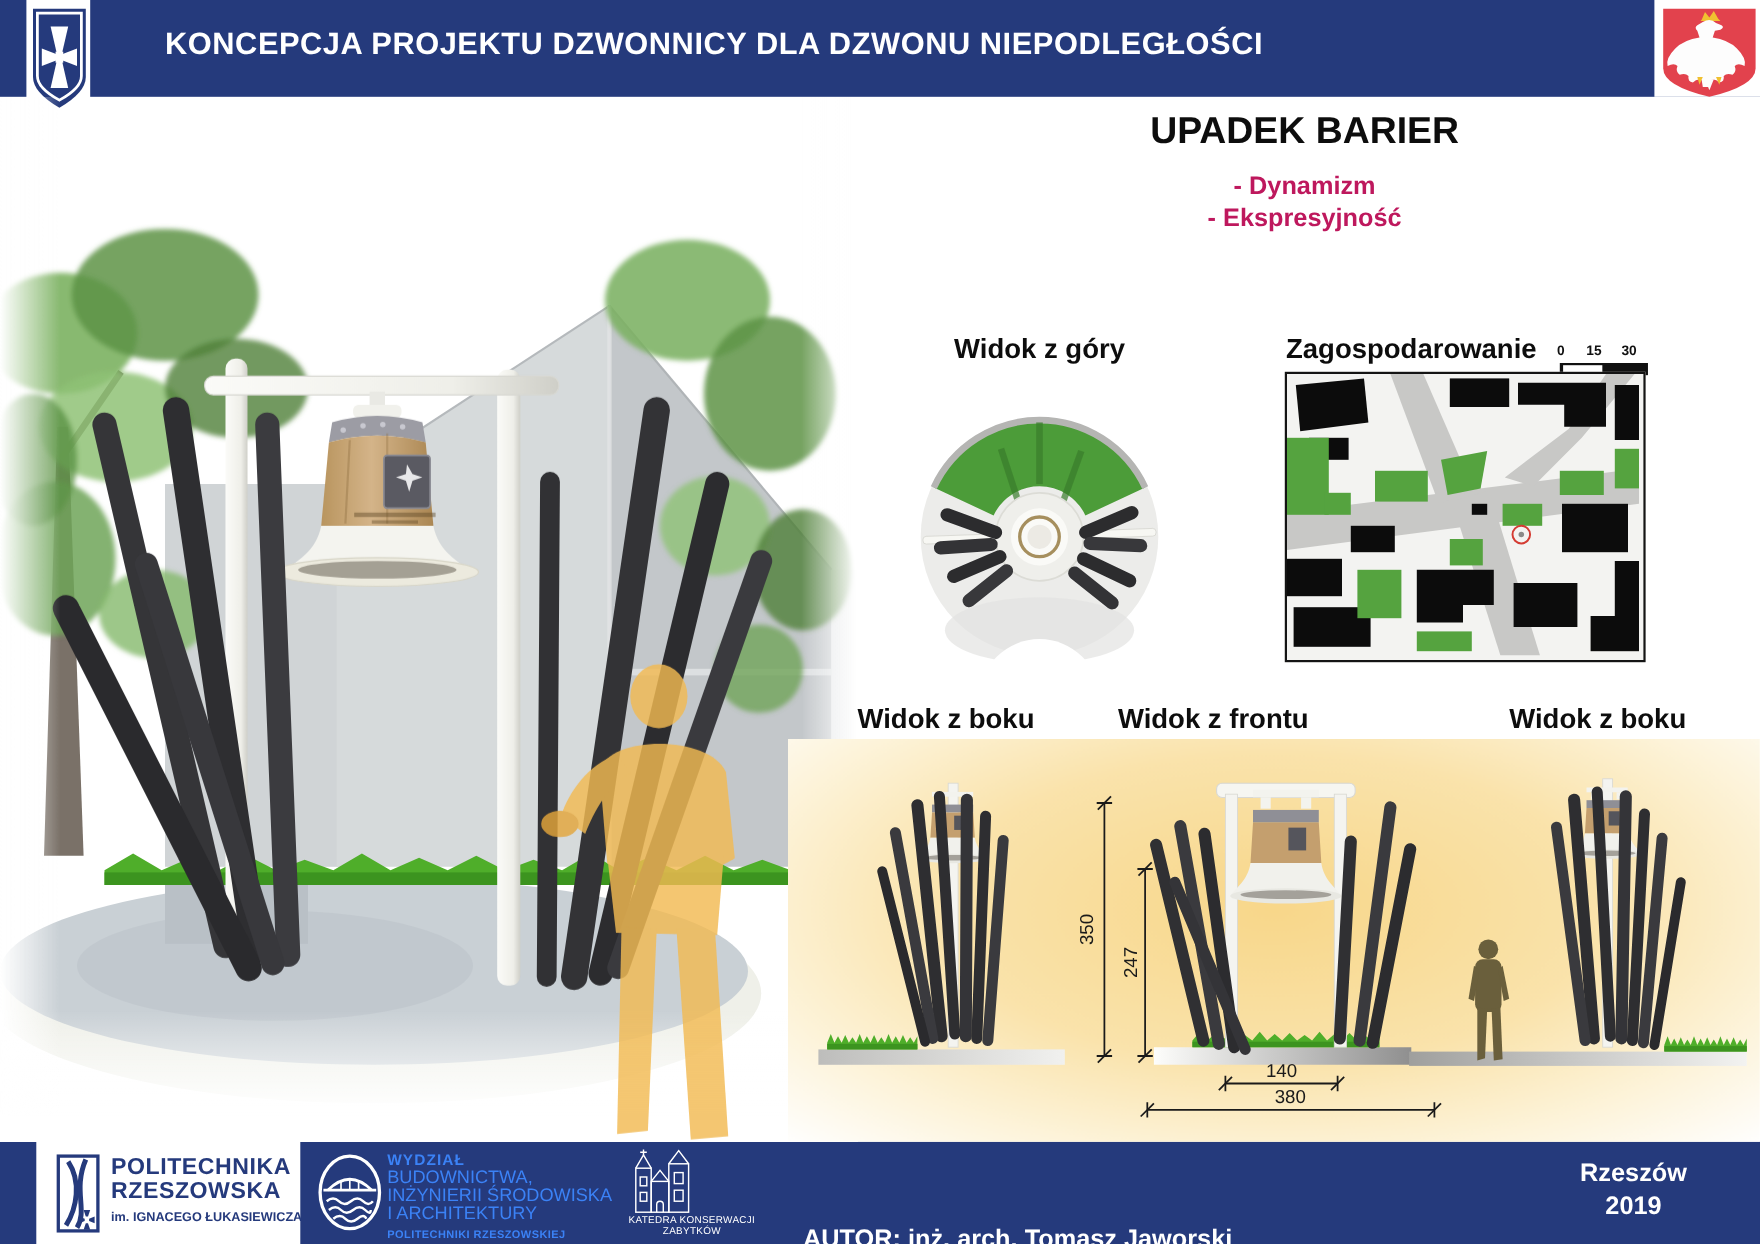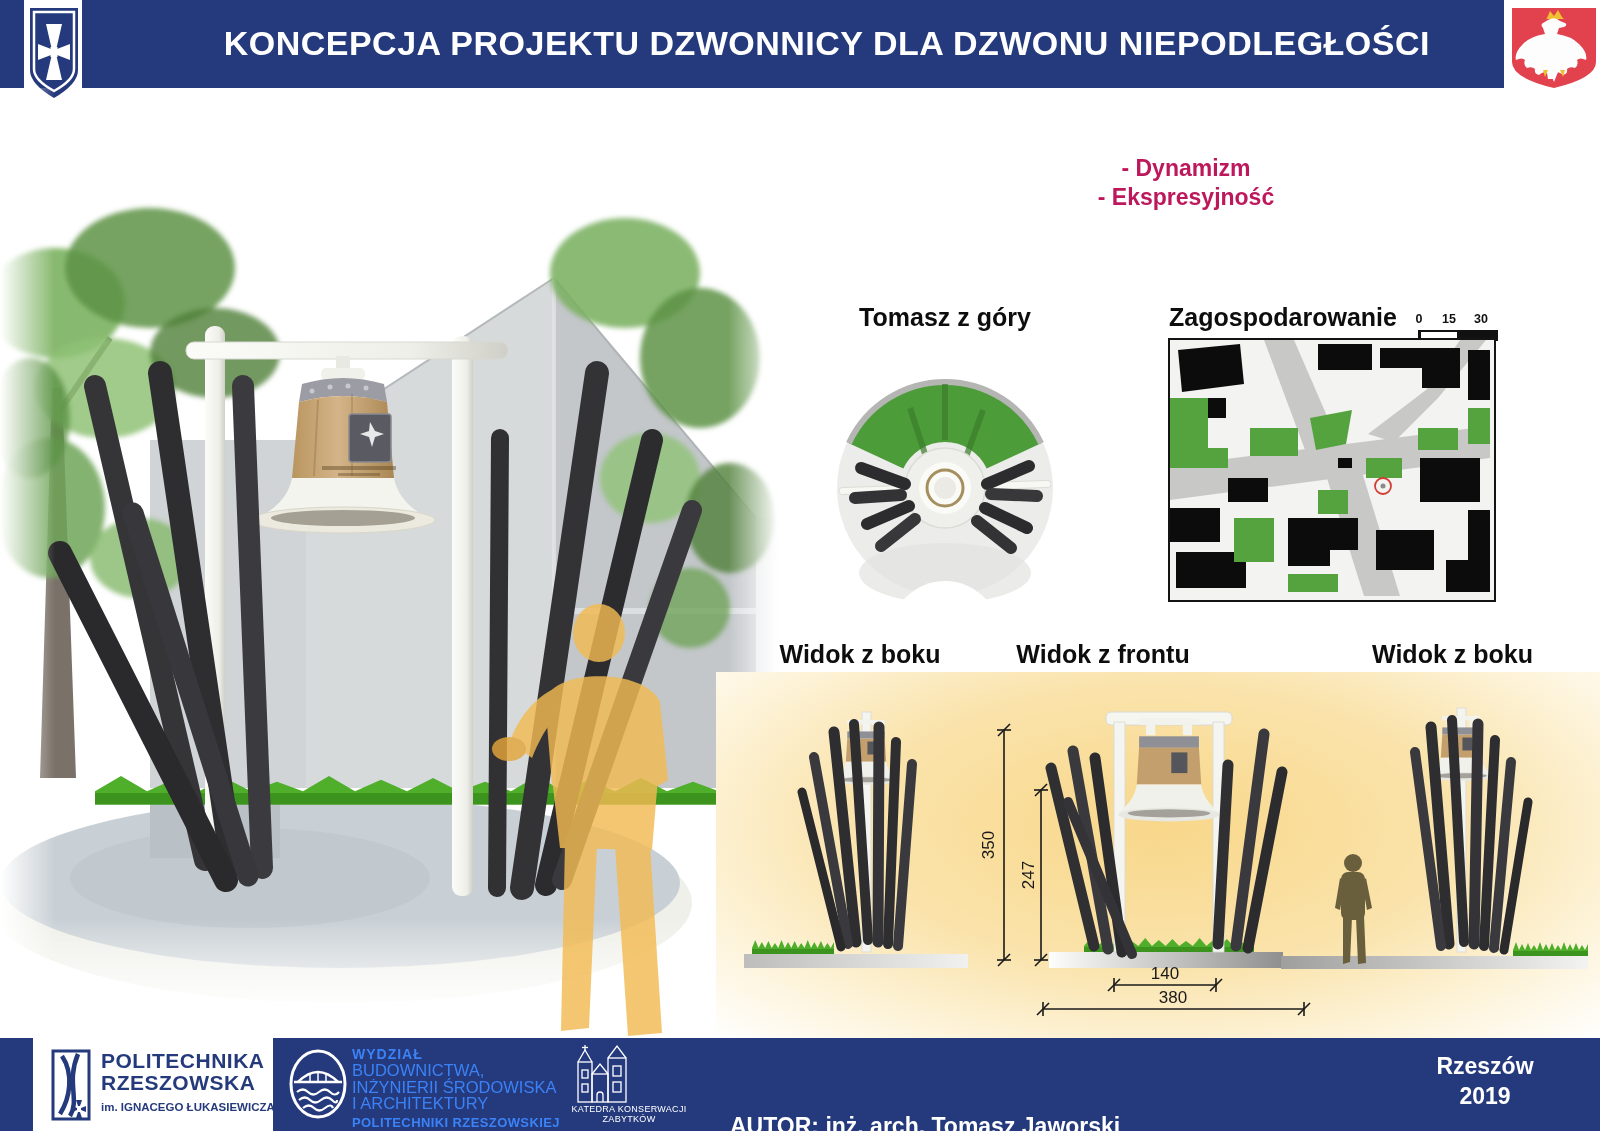--- a/index.html
+++ b/index.html
@@ -2,22 +2,22 @@
 <html><head>
 <meta charset="utf-8">
 <style>
   html,body{margin:0;padding:0;background:#fff;}
   .page{position:relative;width:1600px;height:1131px;background:#fff;overflow:hidden;
         font-family:"Liberation Sans", sans-serif;}
   .abs{position:absolute;}
 
   
   .header-bar{left:0;top:0;width:1600px;height:88px;background:#253a7c;}
-  .header-title{left:150px;right:170px;top:24px;text-align:right;color:#fff;
-    font-size:34px;font-weight:bold;letter-spacing:.5px;white-space:nowrap;}
+  .header-title{left:150px;right:170px;top:24px;text-align:left;color:#fff;
+    font-size:28px;font-weight:bold;letter-spacing:.5px;white-space:nowrap;}
   .crest-left-panel{left:24px;top:0;width:58px;height:110px;background:#fff;}
   .crest-right-gap{left:1504px;top:0;width:96px;height:88px;background:#fff;}
 
   
   .concept-heading{left:866px;width:640px;top:100px;text-align:center;
     font-size:34px;font-weight:bold;color:#0d0d0d;}
   .concept-bullets{left:846px;width:680px;top:154px;text-align:center;
     font-size:23px;font-weight:bold;color:#be185d;line-height:29px;}
   .concept-bullets div{margin:0 auto;max-width:660px;}
 
@@ -45,21 +45,21 @@
 
   
   .footer-bar{left:0;top:1038px;width:1600px;height:93px;background:#253a7c;}
   .footer-white{left:33px;top:1038px;width:240px;height:93px;background:#fff;}
   .prz-name{left:101px;top:1050px;color:#253a7c;line-height:22px;}
   .prz-name .big{font-size:21px;font-weight:bold;letter-spacing:.5px;}
   .prz-name .small{font-size:11.5px;font-weight:bold;margin-top:2px;}
   .fac-text{left:352px;top:1046px;color:#3b82f6;line-height:16px;}
   .fac-text .l1{font-size:14px;font-weight:bold;letter-spacing:1px;}
   .fac-text .lb{font-size:16.5px;font-weight:normal;line-height:16.5px;}
-  .fac-text .l5{font-size:13px;font-weight:bold;margin-top:3px;letter-spacing:.4px;}
+  .fac-text .l5{font-size:10px;font-weight:bold;margin-top:3px;letter-spacing:.4px;}
   .dept-caption{left:564px;top:1104px;width:130px;text-align:center;color:#fff;
     font-size:9px;line-height:10px;letter-spacing:.3px;}
   .credits{left:730px;top:1051px;color:#fff;font-size:23px;font-weight:bold;line-height:30px;white-space:pre;}
   .cityyear{left:1420px;top:1051px;width:130px;text-align:center;color:#fff;
     font-size:23px;font-weight:bold;line-height:30px;}
 
   svg text{font-family:"Liberation Sans", sans-serif;}
 </style>
 </head>
 <body>
@@ -211,26 +211,27 @@
       <ellipse cx="509" cy="661" rx="17" ry="12" fill="#e3a53b"></ellipse>
       <path d="M552,690 L658,690 L652,762 L560,760 Z"></path>
       <path d="M565,755 L597,757 L589,940 L561,943 Z"></path>
       <path d="M615,757 L650,757 L662,945 L628,948 Z"></path>
     </g>
 
     <rect x="0" y="0" width="55" height="950" fill="url(#fadeL)"></rect>
     <rect x="728" y="0" width="52" height="950" fill="url(#fadeR)"></rect>
   </svg>
 
+  <div class="abs concept-heading">UPADEK BARIER</div>
   <div class="abs concept-bullets">
     <div>- Dynamizm</div>
     <div>- Ekspresyjność</div>
   </div>
 
-  <div class="abs vlabel lbl-top">Tomasz z góry</div>
+  <div class="abs vlabel lbl-top">Widok z góry</div>
   <div class="abs vlabel lbl-site">Zagospodarowanie</div>
 
   <span class="abs scale-num sn0">0</span>
   <span class="abs scale-num sn15">15</span>
   <span class="abs scale-num sn30">30</span>
   <div class="abs scale-seg seg-a"></div>
   <div class="abs scale-seg seg-b"></div>
   <div class="abs scale-tick"></div>
 
   <svg class="abs" style="left:815px;top:338px" width="260" height="282" viewBox="0 0 260 282">

